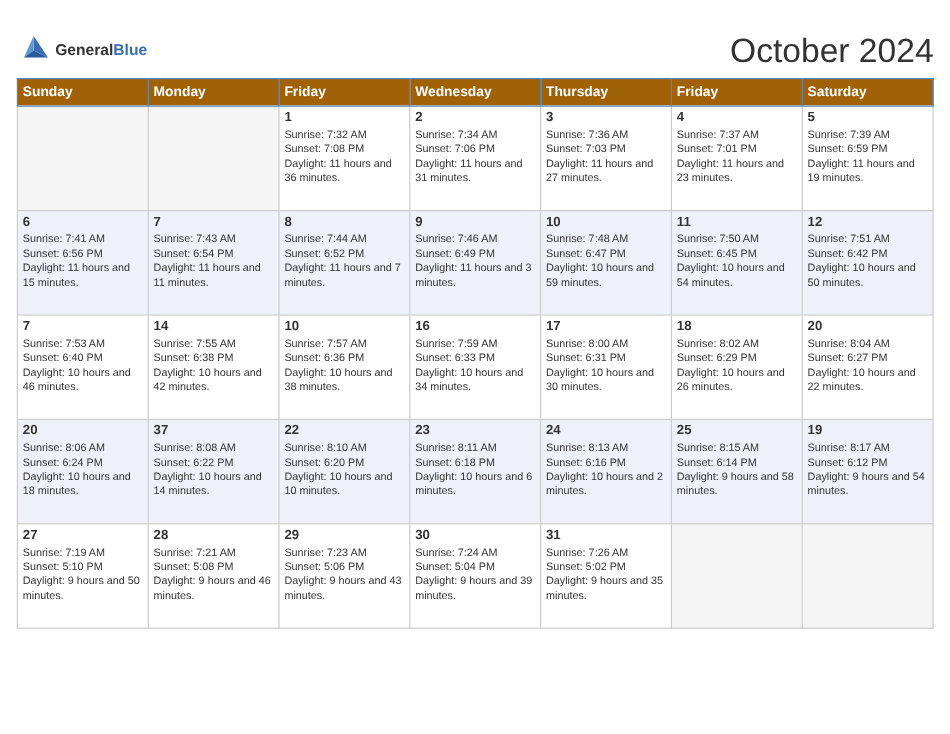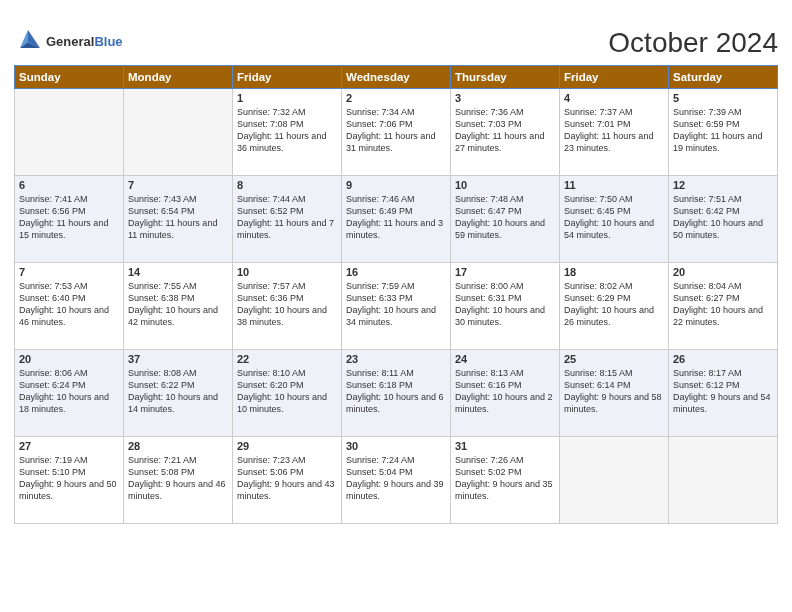--- a/index.html
+++ b/index.html
@@ -233,21 +233,21 @@
           </td>
           <td>
             <span class="day-num">24</span>
             <div class="cell-text">Sunrise: 8:13 AM<br>Sunset: 6:16 PM<br>Daylight: 10 hours and 2 minutes.</div>
           </td>
           <td>
             <span class="day-num">25</span>
             <div class="cell-text">Sunrise: 8:15 AM<br>Sunset: 6:14 PM<br>Daylight: 9 hours and 58 minutes.</div>
           </td>
           <td>
-            <span class="day-num">26</span>
+            <span class="day-num">19</span>
             <div class="cell-text">Sunrise: 8:17 AM<br>Sunset: 6:12 PM<br>Daylight: 9 hours and 54 minutes.</div>
           </td>
         </tr>
         <tr>
           <td>
             <span class="day-num">27</span>
             <div class="cell-text">Sunrise: 7:19 AM<br>Sunset: 5:10 PM<br>Daylight: 9 hours and 50 minutes.</div>
           </td>
           <td>
             <span class="day-num">28</span>

